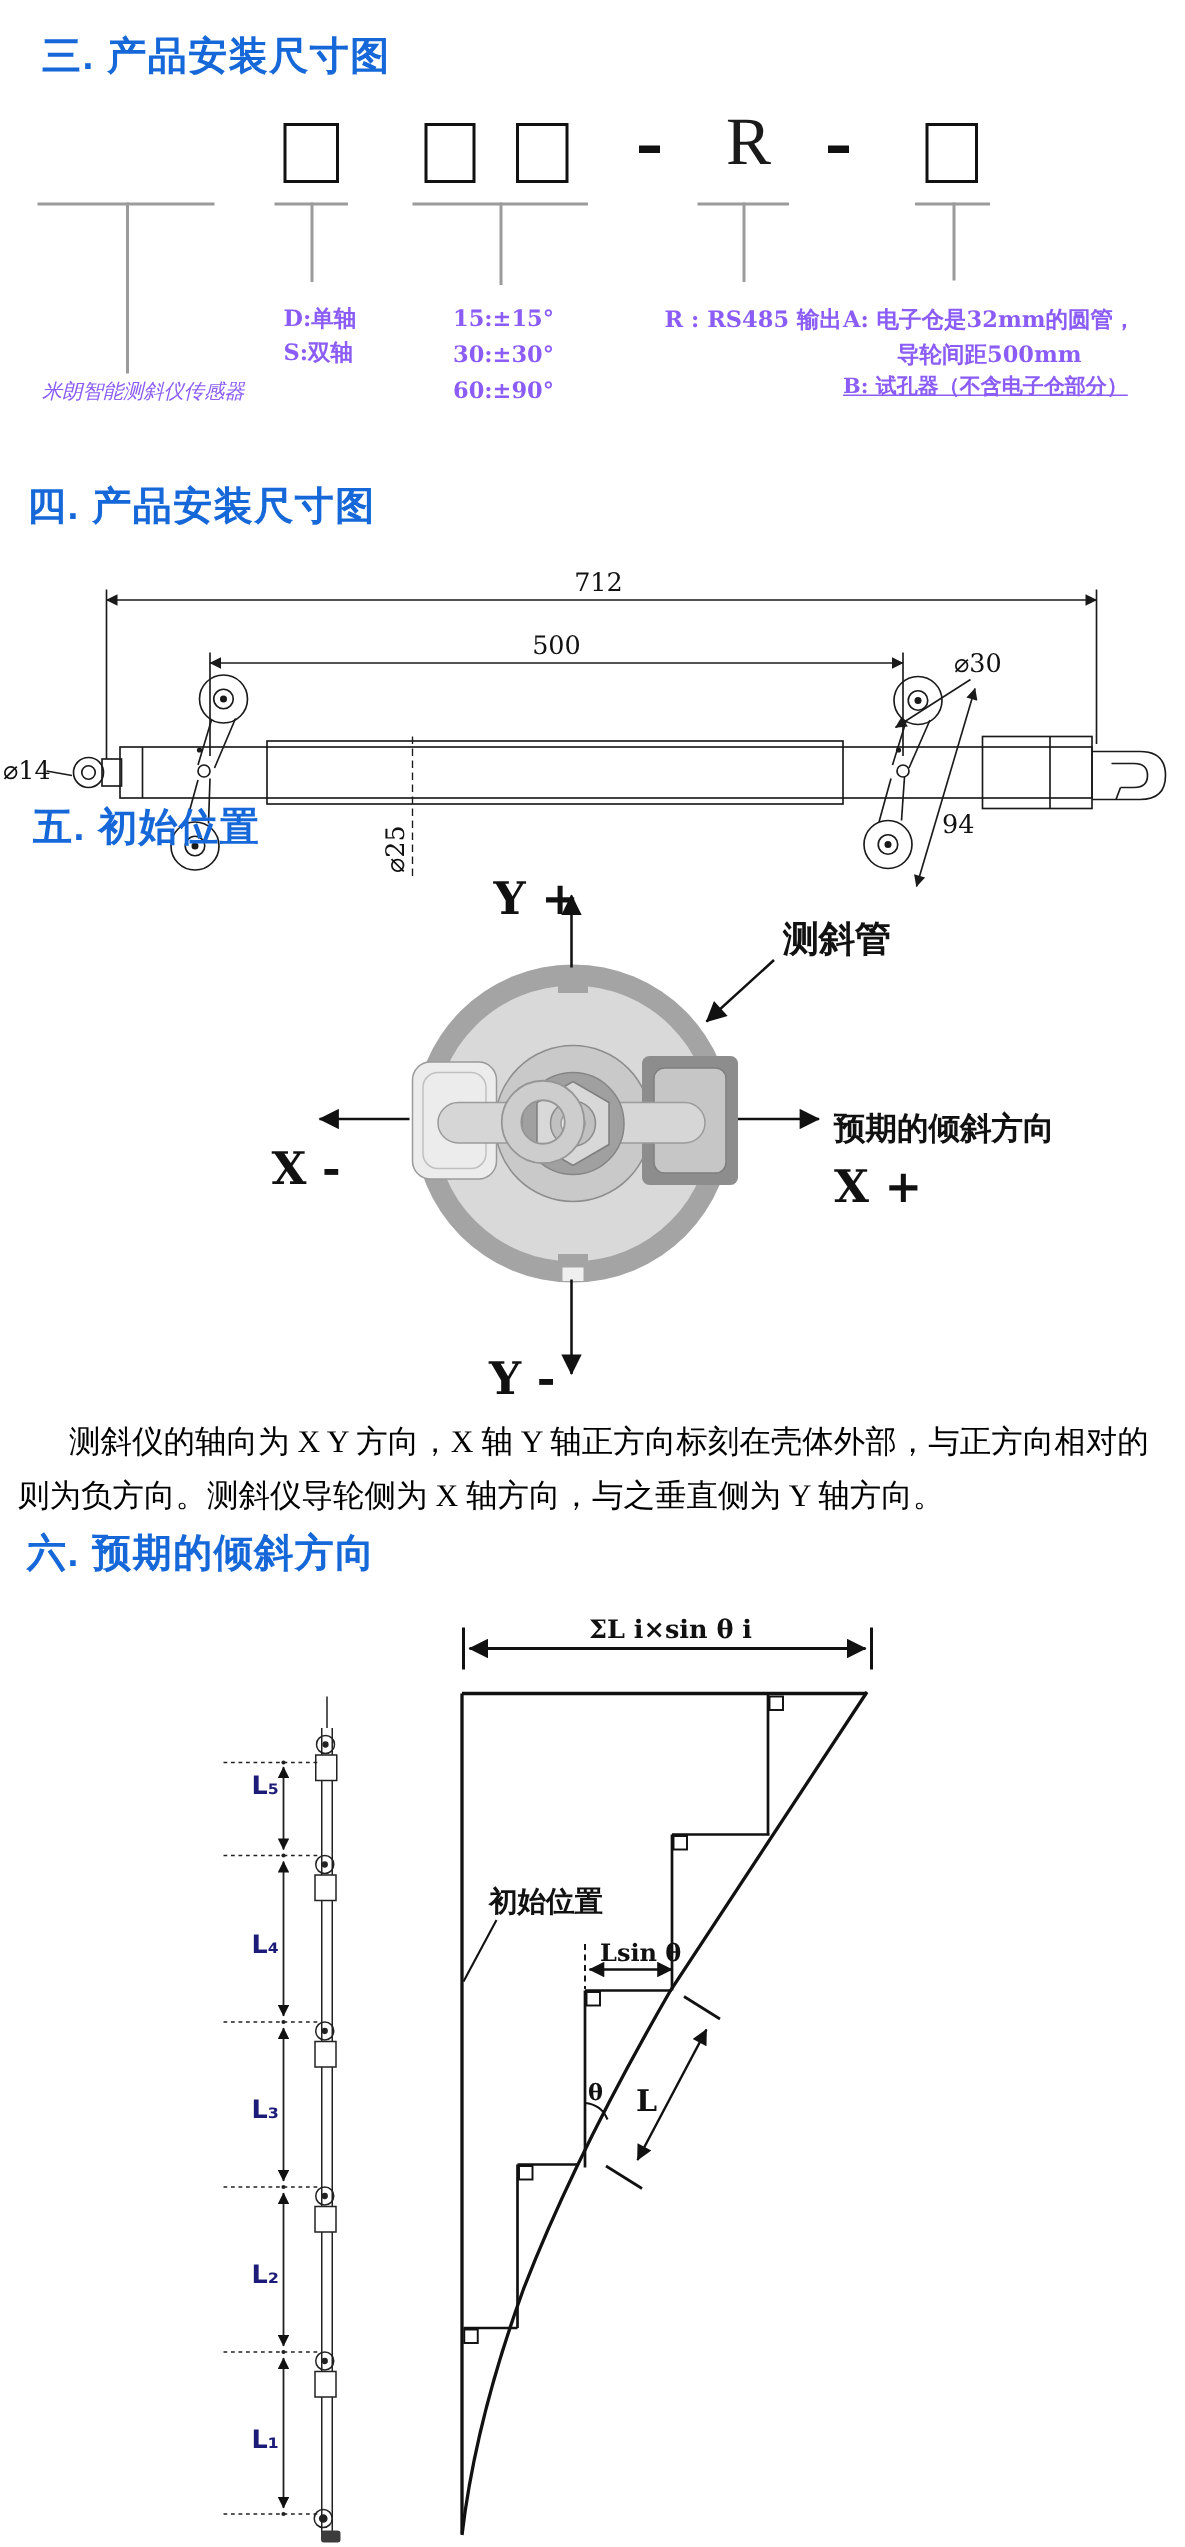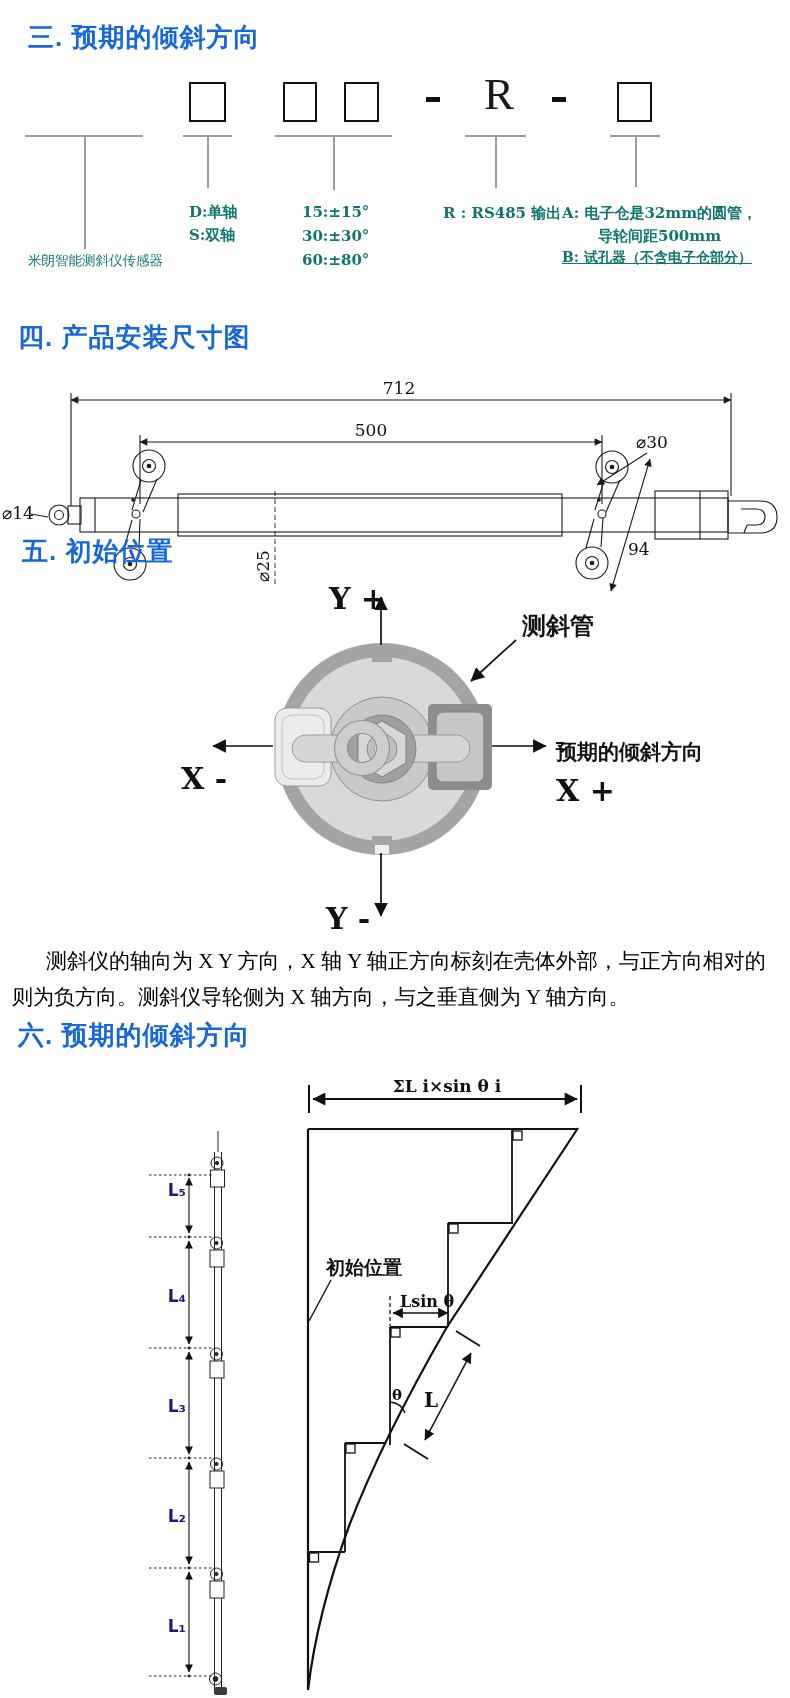--- a/index.html
+++ b/index.html
@@ -8,68 +8,68 @@
   .abs{position:absolute;}
   .sec-title{position:absolute;font-weight:bold;font-size:26px;color:#1668d9;
              font-family:"Liberation Sans",sans-serif;letter-spacing:1px;white-space:nowrap;}
   
   .mcx{position:absolute;font-family:"Liberation Serif","DejaVu Serif",serif;
        font-size:47px;font-weight:500;letter-spacing:4px;white-space:nowrap;}
   .codebox{position:absolute;border:2.3px solid #111;background:#fff;}
   .dashbar{position:absolute;background:#111;height:4.5px;}
   .cline{position:absolute;background:#9b9b9b;}
   .leg{position:absolute;font-family:"DejaVu Serif","Liberation Serif",serif;
-       font-size:15px;font-weight:600;white-space:nowrap;color:#0f766e;}
+       font-size:15px;font-weight:600;white-space:nowrap;color:#8b5cf6;}
   .leg.small{font-size:13.5px;font-weight:500;}
   
   .para{position:absolute;left:12px;top:943px;width:778px;
         font-family:"Liberation Serif","DejaVu Serif",serif;font-size:21px;
         line-height:36px;color:#000;}
   .para .l1{text-indent:34px;white-space:nowrap;}
   .para .l2{white-space:nowrap;}
   svg{position:absolute;left:0;}
   svg text{font-family:"DejaVu Serif","Liberation Serif",serif;fill:#111;}
   .cjk{font-family:"Liberation Sans",sans-serif;font-weight:bold;}
   .dimtxt{font-size:17px;}
   .axis{font-size:30px;font-weight:bold;}
   .navy{fill:#1c1c78;font-family:"DejaVu Sans","Liberation Sans",sans-serif;}
 </style>
 </head>
 <body>
 
 <div class="page">
 
   <div class="abs" style="left:0;top:0;width:790px;height:285px;">
-    <div class="sec-title" style="left:28px;top:20px;">三. 预期的倾斜方向</div>
+    <div class="sec-title" style="left:28px;top:20px;">三. 产品安装尺寸图</div>
 
     <div class="codebox" style="left:189px;top:82px;width:33px;height:36px;"></div>
     <div class="codebox" style="left:283px;top:82px;width:30px;height:36px;"></div>
     <div class="codebox" style="left:344px;top:82px;width:31px;height:36px;"></div>
     <div class="dashbar" style="left:426px;top:97px;width:14px;"></div>
     <span class="mcx" style="left:484px;top:68px;font-size:45px;">R</span>
     <div class="dashbar" style="left:552px;top:97px;width:14px;"></div>
     <div class="codebox" style="left:617px;top:82px;width:31px;height:36px;"></div>
 
     <div class="cline" style="left:25px;top:135px;width:118px;height:1.5px;"></div>
     <div class="cline" style="left:84px;top:135px;width:1.5px;height:114px;"></div>
     <div class="cline" style="left:183px;top:135px;width:49px;height:1.5px;"></div>
     <div class="cline" style="left:207px;top:135px;width:1.5px;height:53px;"></div>
     <div class="cline" style="left:275px;top:135px;width:117px;height:1.5px;"></div>
     <div class="cline" style="left:333px;top:135px;width:1.5px;height:55px;"></div>
     <div class="cline" style="left:465px;top:135px;width:61px;height:1.5px;"></div>
     <div class="cline" style="left:495px;top:135px;width:1.5px;height:53px;"></div>
     <div class="cline" style="left:610px;top:135px;width:50px;height:1.5px;"></div>
     <div class="cline" style="left:635px;top:135px;width:1.5px;height:52px;"></div>
 
-    <div class="leg small" style="left:28px;top:252px;">米朗智能测斜仪传感器</div>
+    <div class="leg small" style="left:28px;top:252px;font-style:italic;">米朗智能测斜仪传感器</div>
     <div class="leg" style="left:189px;top:203px;">D:单轴</div>
     <div class="leg" style="left:189px;top:226px;">S:双轴</div>
     <div class="leg" style="left:302px;top:203px;">15:±15°</div>
     <div class="leg" style="left:302px;top:227px;">30:±30°</div>
-    <div class="leg" style="left:302px;top:251px;">60:±80°</div>
+    <div class="leg" style="left:302px;top:251px;">60:±90°</div>
     <div class="leg" style="left:443px;top:204px;">R : RS485 输出</div>
     <div class="leg" style="left:562px;top:204px;">A: 电子仓是32mm的圆管，</div>
     <div class="leg" style="left:598px;top:227px;">导轮间距500mm</div>
     <div class="leg" style="left:562px;top:249px;font-size:14px;text-decoration:underline;">B: 试孔器（不含电子仓部分）</div>
   </div>
 
   <div class="sec-title" style="left:18px;top:320px;">四. 产品安装尺寸图</div>
 
   <svg style="top:370px;" width="790" height="248" viewBox="0 370 790 248">
     <defs>

